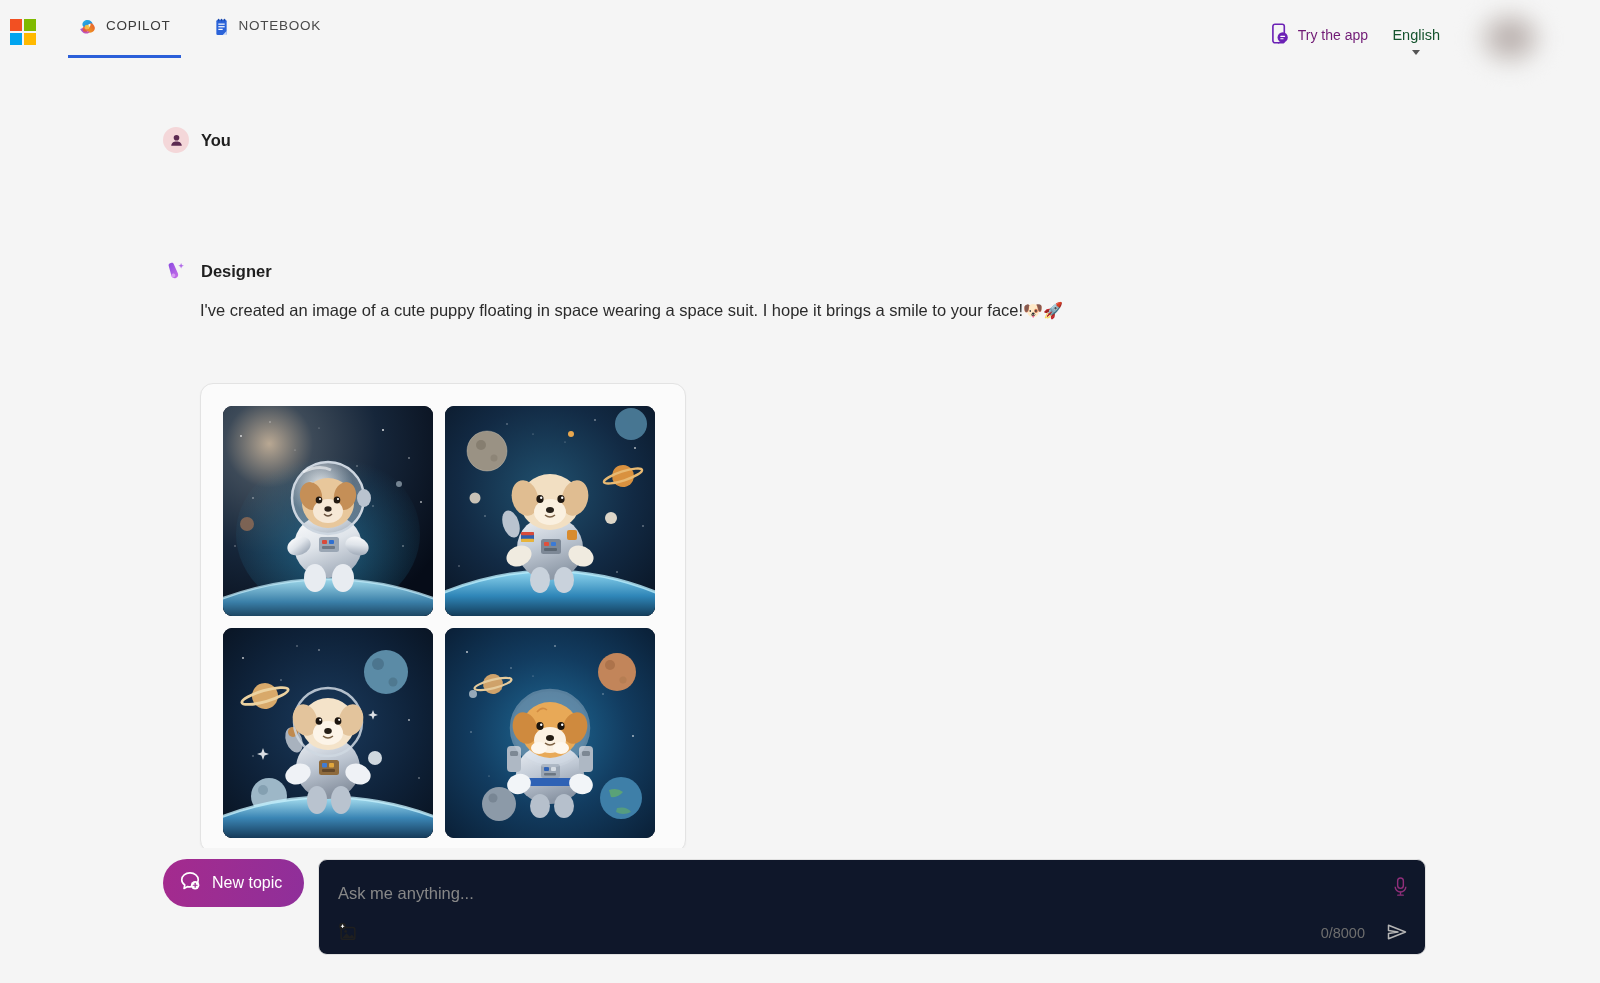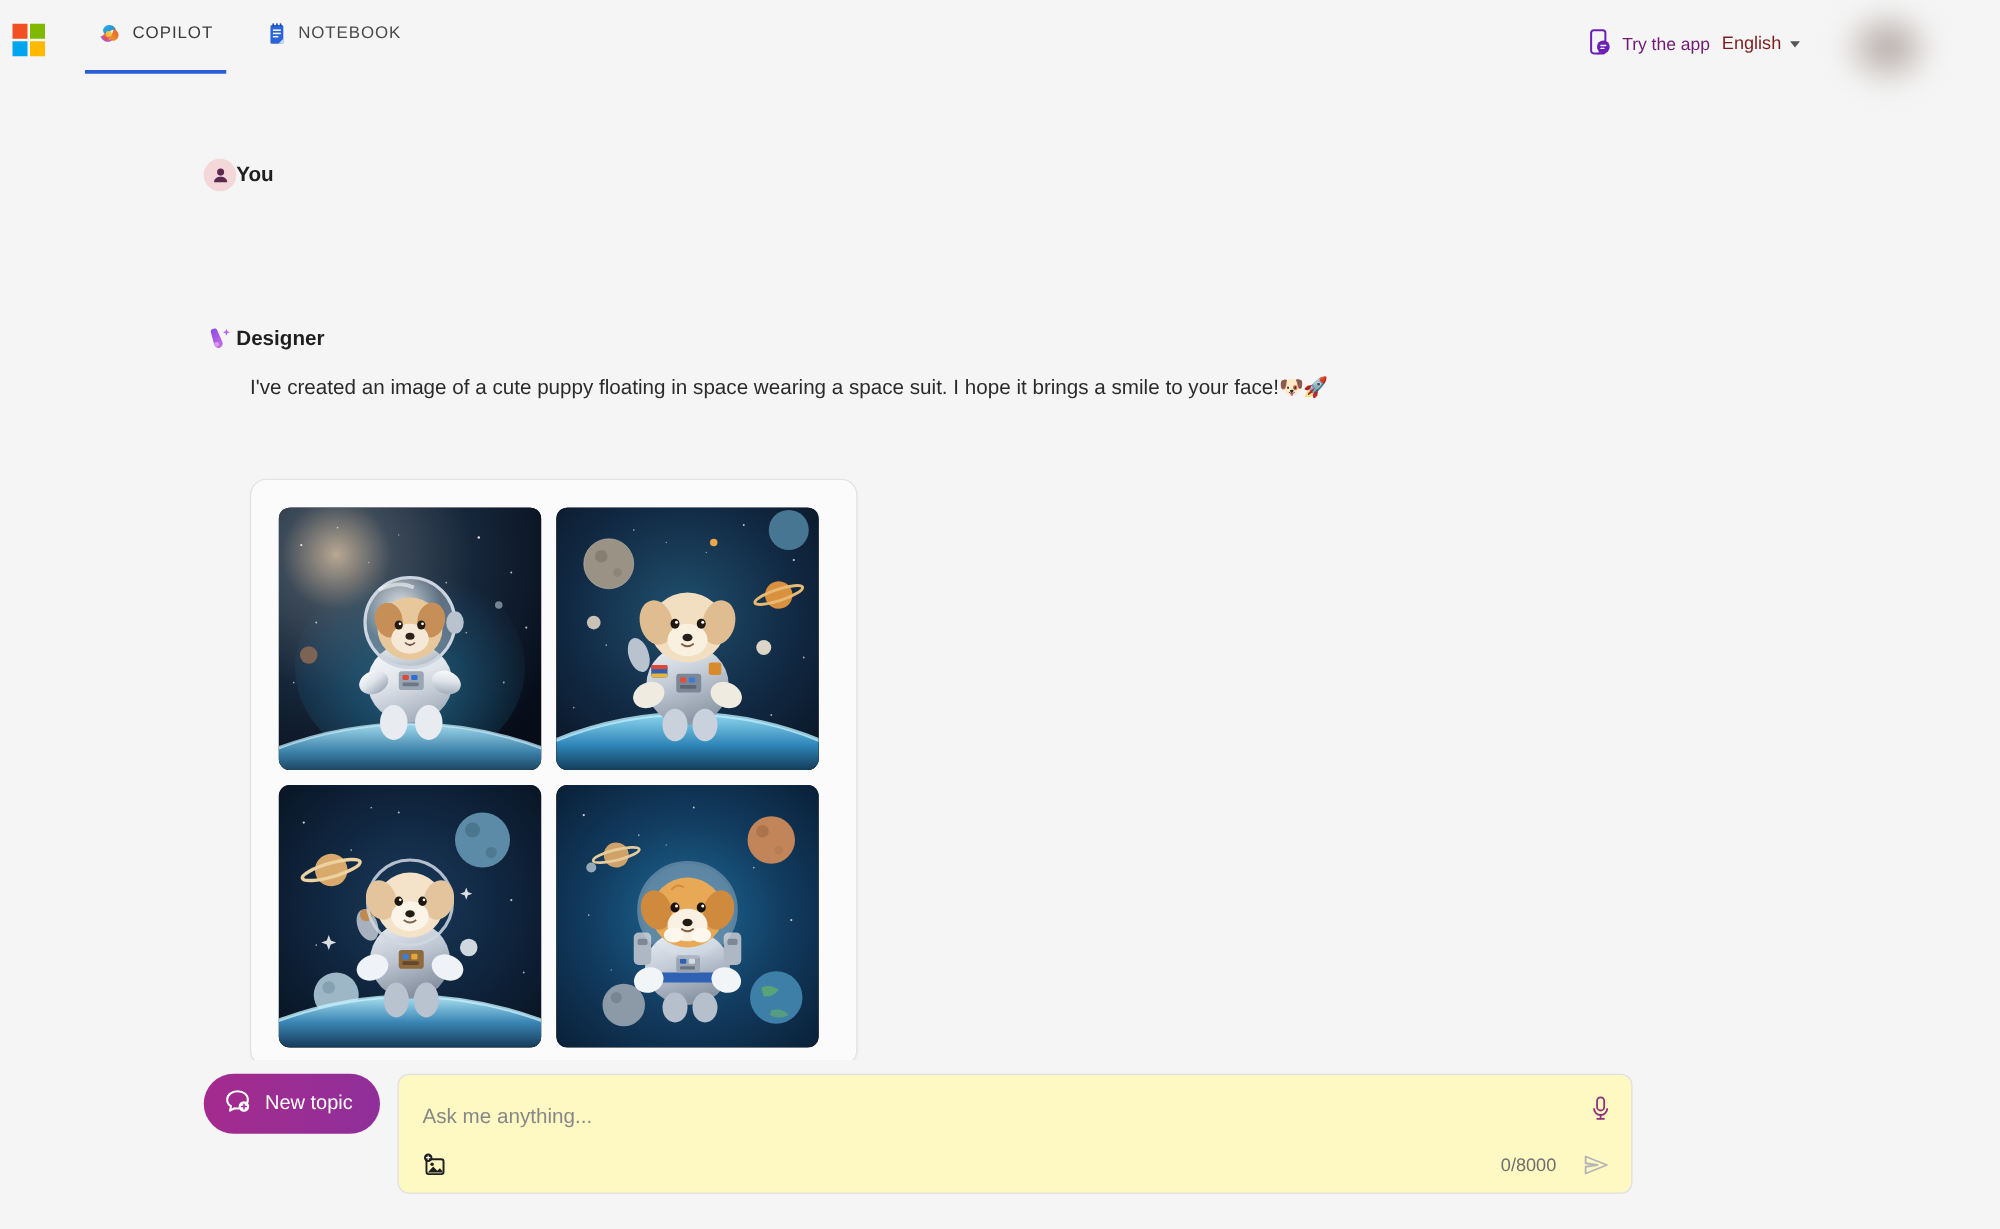--- a/index.html
+++ b/index.html
@@ -42,42 +42,42 @@
   .tab.active .tab-label { color: #3b3b3b; }
 
   .try-app {
     position: absolute; right: 232px; top: 23px;
     display: flex; align-items: center; gap: 8px;
     color: #701a75; font-size: 14px; cursor: pointer;
   }
   .lang {
     position: absolute; right: 160px; top: 27px;
     display: flex; align-items: center; gap: 7px;
-    color: #7f1d1d; font-size: 14.5px; cursor: pointer;
+    color: #14532d; font-size: 14.5px; cursor: pointer; flex-direction: column;
   }
   .caret {
     width: 0; height: 0;
     border-left: 4.5px solid transparent;
     border-right: 4.5px solid transparent;
     border-top: 5.5px solid #555;
   }
   .avatar-blur {
     position: absolute; right: 55px; top: 8px;
     width: 72px; height: 62px;
     border-radius: 50%;
     background: radial-gradient(ellipse at 52% 48%,
        #b1a7a4 0%, #c4bcba 22%, #dcd8d6 48%, #ededec 70%, #f5f5f5 88%);
     filter: blur(9px);
   }
 
   
   .chat { position: absolute; top: 68px; left: 0; width: 1600px; height: 780px; }
 
   .msg-head {
-    position: absolute; display: flex; align-items: center; 
+    position: absolute; display: flex; align-items: center; gap: 12px;
   }
   .msg-name { font-size: 16.5px; font-weight: bold; color: #1f1f1f; }
 
   .you-avatar {
     width: 26px; height: 26px; border-radius: 50%;
     background: #f4d7d9;
     display: flex; align-items: center; justify-content: center;
   }
   .designer-avatar {
     width: 26px; height: 26px;
@@ -125,22 +125,22 @@
     display: flex; align-items: center; gap: 11px;
     border: none; border-radius: 24px;
     background: linear-gradient(100deg, #a42a8e 0%, #9c2d92 40%, #8f2f9a 100%);
     color: #fff; font-size: 16px; font-family: "Liberation Sans", sans-serif;
     cursor: pointer;
     text-align: center;
   }
 
   .input-wrap {
     position: absolute; left: 318px; top: 11px;
-    width: 988px; height: 96px;
-    background: #fef9c3;
+    width: 1108px; height: 96px;
+    background: #0f172a;
     border: 1px solid #e0e0e0;
     border-radius: 9px;
   }
   .input-placeholder {
     position: absolute; left: 19px; top: 24px;
     font-size: 16.5px; color: #878787;
     cursor: text;
   }
   .add-image-btn {
     position: absolute; left: 19px; top: 62px;

